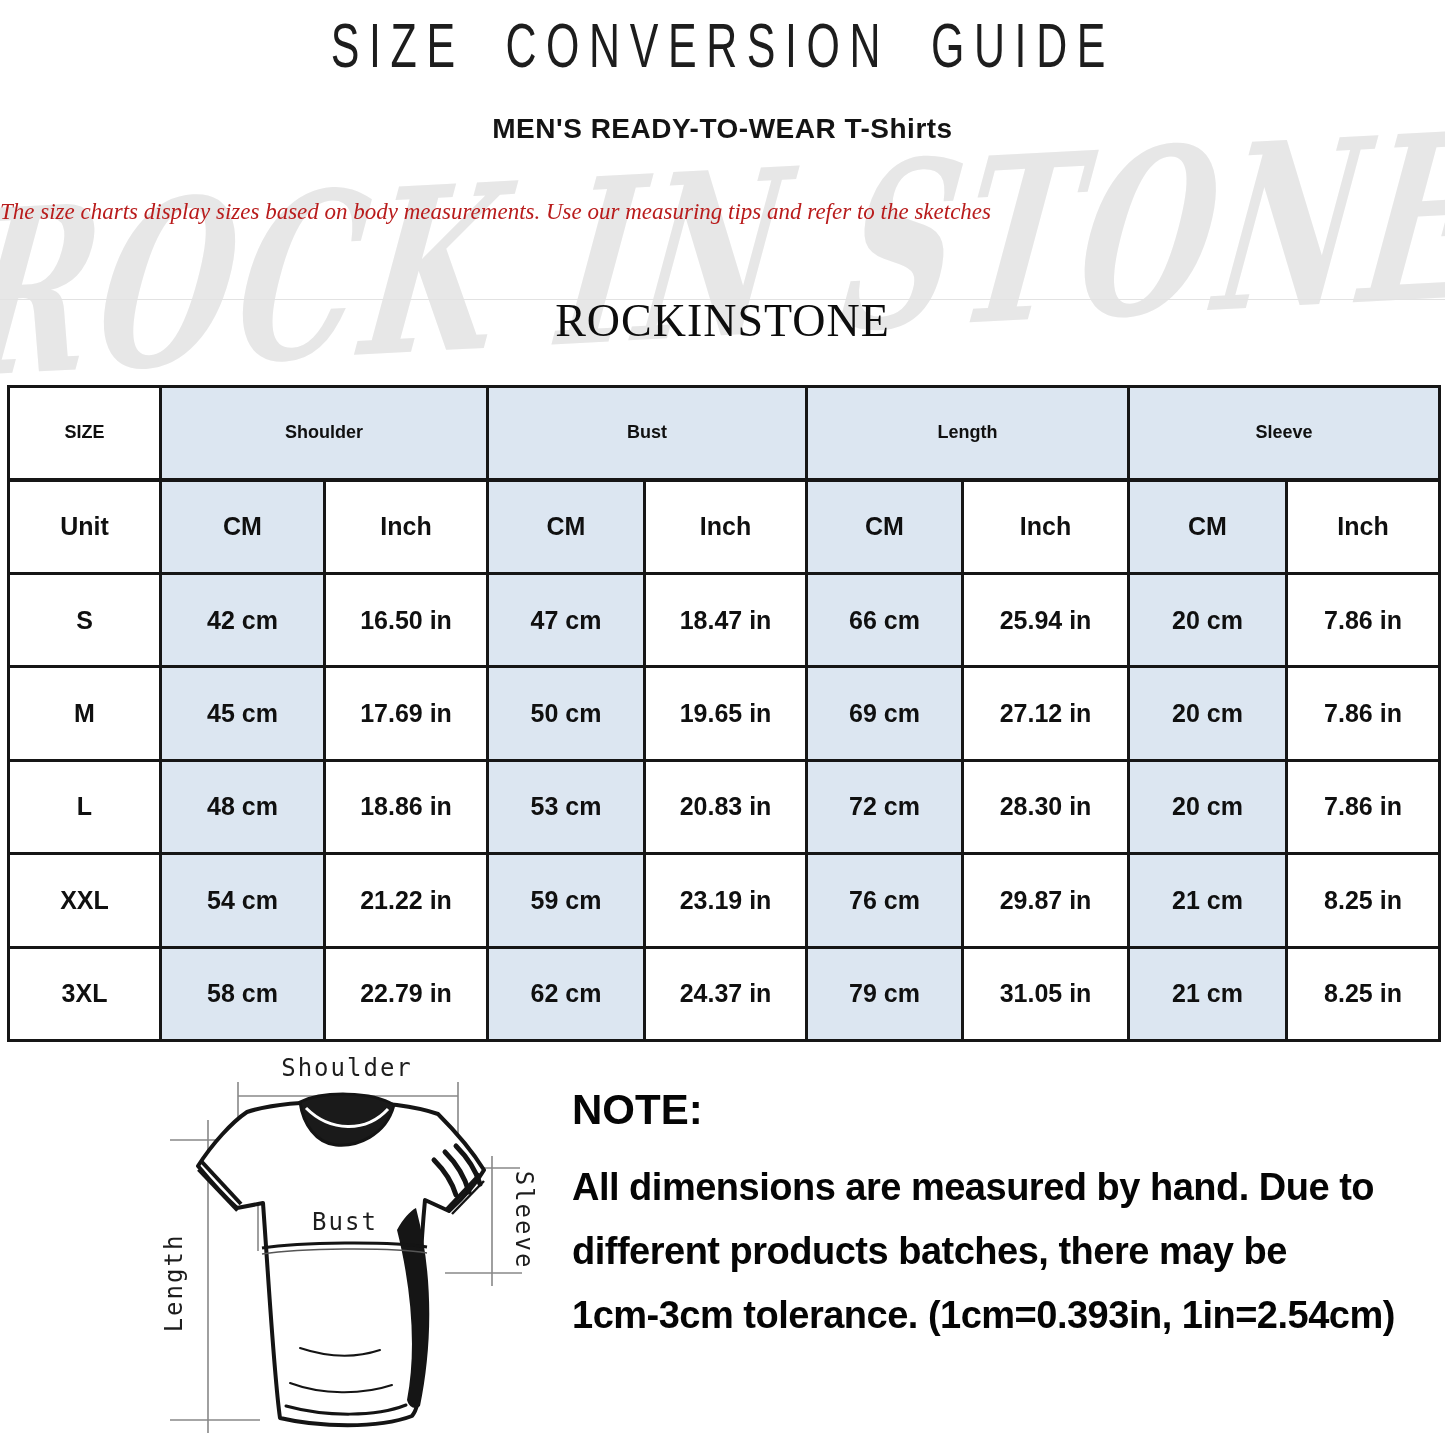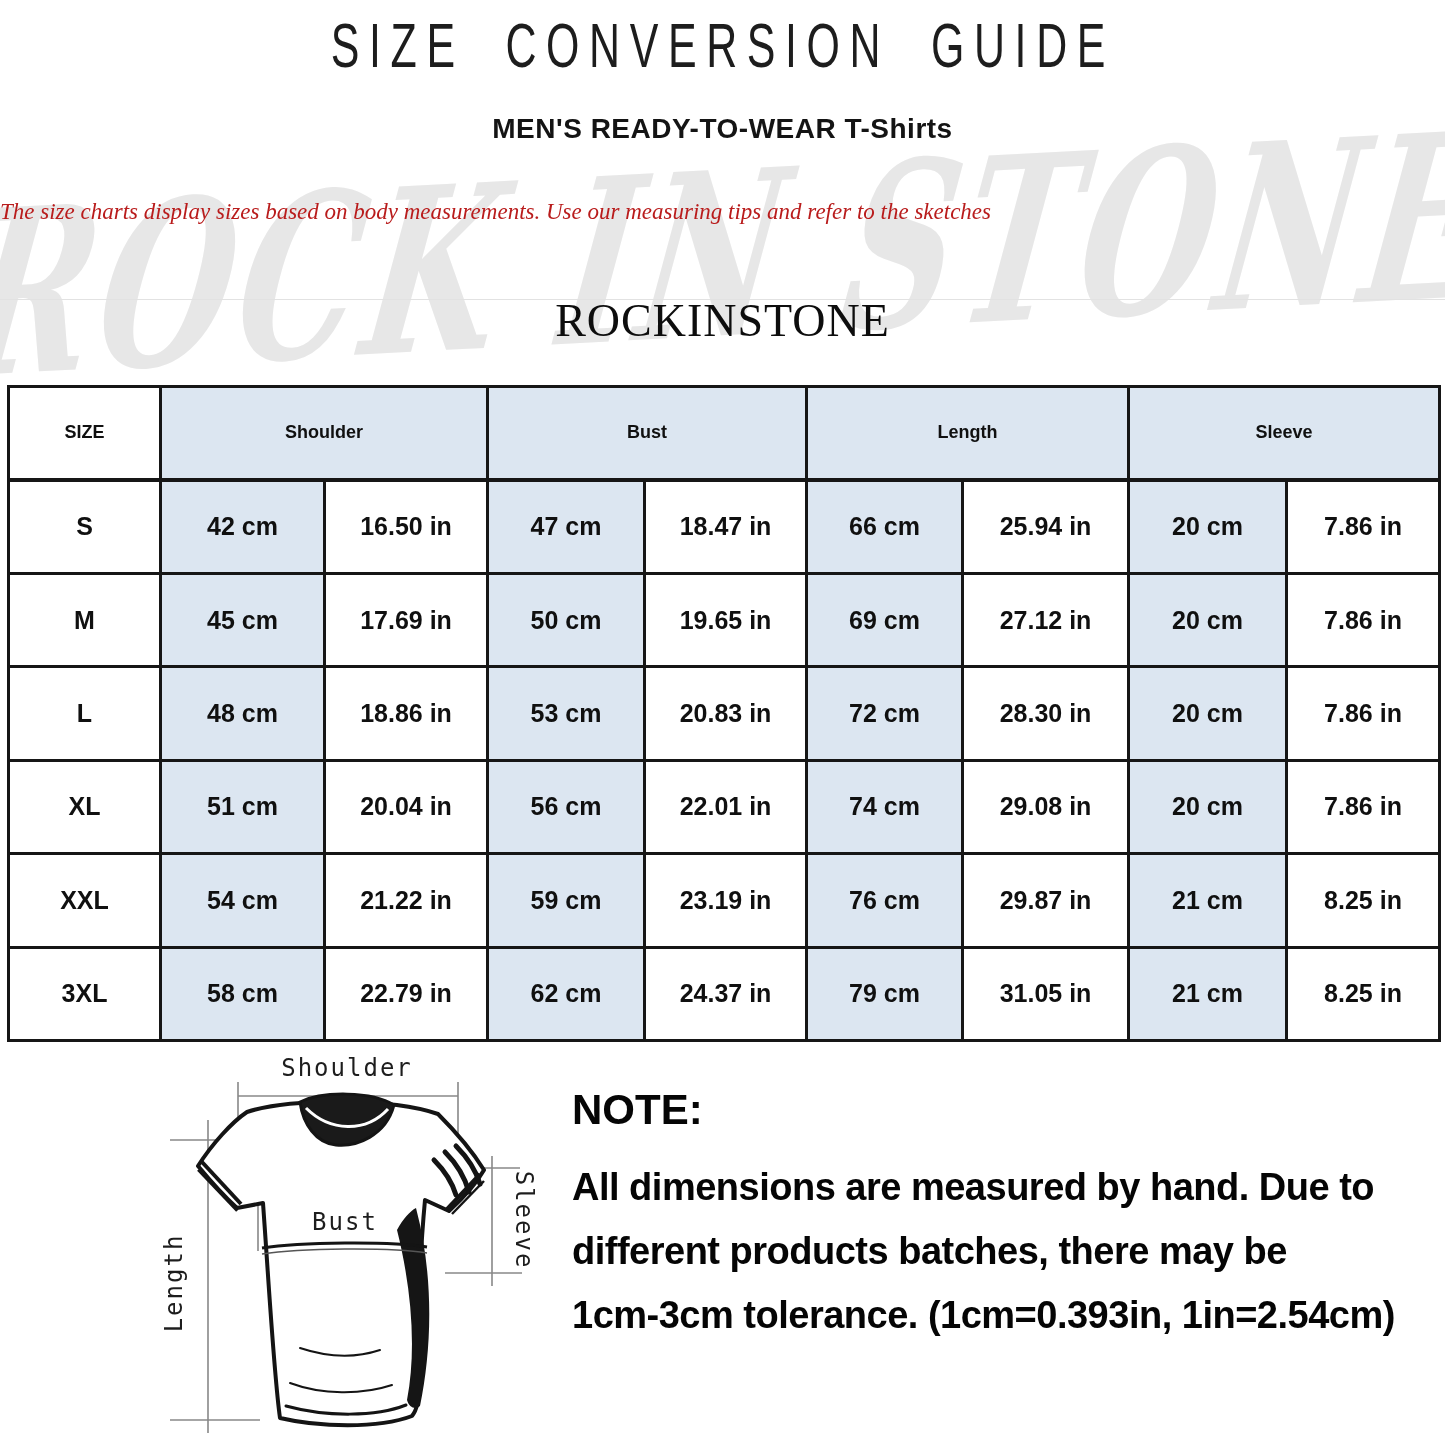--- a/index.html
+++ b/index.html
@@ -108,20 +108,31 @@
   </colgroup>
   <tbody>
       <tr class="group-row">
     <th>SIZE</th>
     <th colspan="2" class="blue">Shoulder</th>
     <th colspan="2" class="blue">Bust</th>
     <th colspan="2" class="blue">Length</th>
     <th colspan="2" class="blue">Sleeve</th>
   </tr>
   <tr>
+    <td>Unit</td>
+    <td class="blue">CM</td>
+    <td>Inch</td>
+    <td class="blue">CM</td>
+    <td>Inch</td>
+    <td class="blue">CM</td>
+    <td>Inch</td>
+    <td class="blue">CM</td>
+    <td>Inch</td>
+  </tr>
+  <tr>
     <td>S</td>
     <td class="blue">42 cm</td>
     <td>16.50 in</td>
     <td class="blue">47 cm</td>
     <td>18.47 in</td>
     <td class="blue">66 cm</td>
     <td>25.94 in</td>
     <td class="blue">20 cm</td>
     <td>7.86 in</td>
   </tr>
@@ -137,31 +148,20 @@
     <td>7.86 in</td>
   </tr>
   <tr>
     <td>L</td>
     <td class="blue">48 cm</td>
     <td>18.86 in</td>
     <td class="blue">53 cm</td>
     <td>20.83 in</td>
     <td class="blue">72 cm</td>
     <td>28.30 in</td>
-    <td class="blue">20 cm</td>
-    <td>7.86 in</td>
-  </tr>
-  <tr>
-    <td>XL</td>
-    <td class="blue">51 cm</td>
-    <td>20.04 in</td>
-    <td class="blue">56 cm</td>
-    <td>22.01 in</td>
-    <td class="blue">74 cm</td>
-    <td>29.08 in</td>
     <td class="blue">20 cm</td>
     <td>7.86 in</td>
   </tr>
   <tr>
     <td>XXL</td>
     <td class="blue">54 cm</td>
     <td>21.22 in</td>
     <td class="blue">59 cm</td>
     <td>23.19 in</td>
     <td class="blue">76 cm</td>

